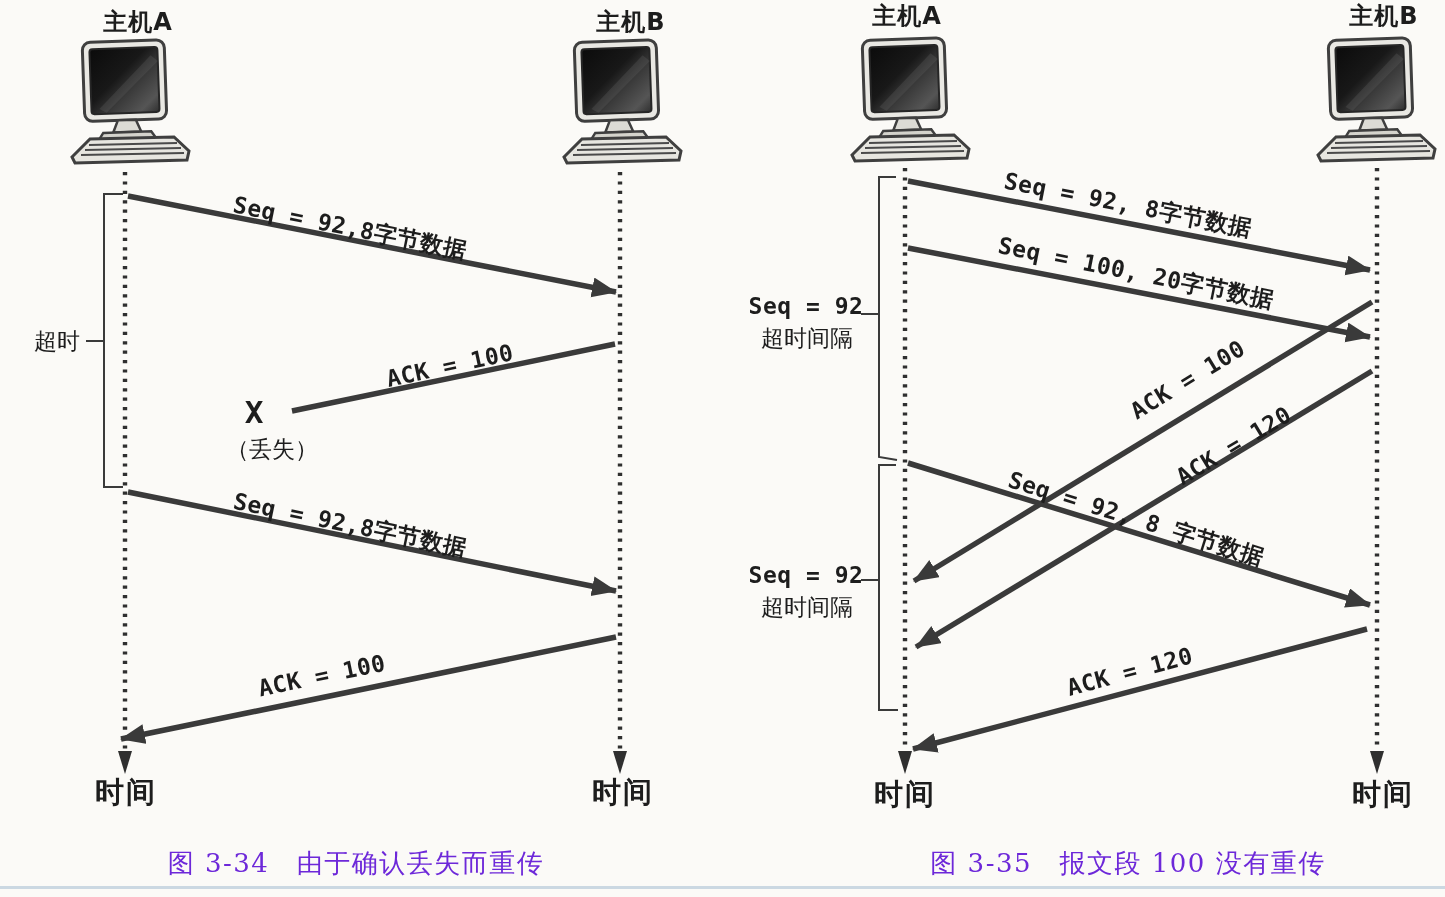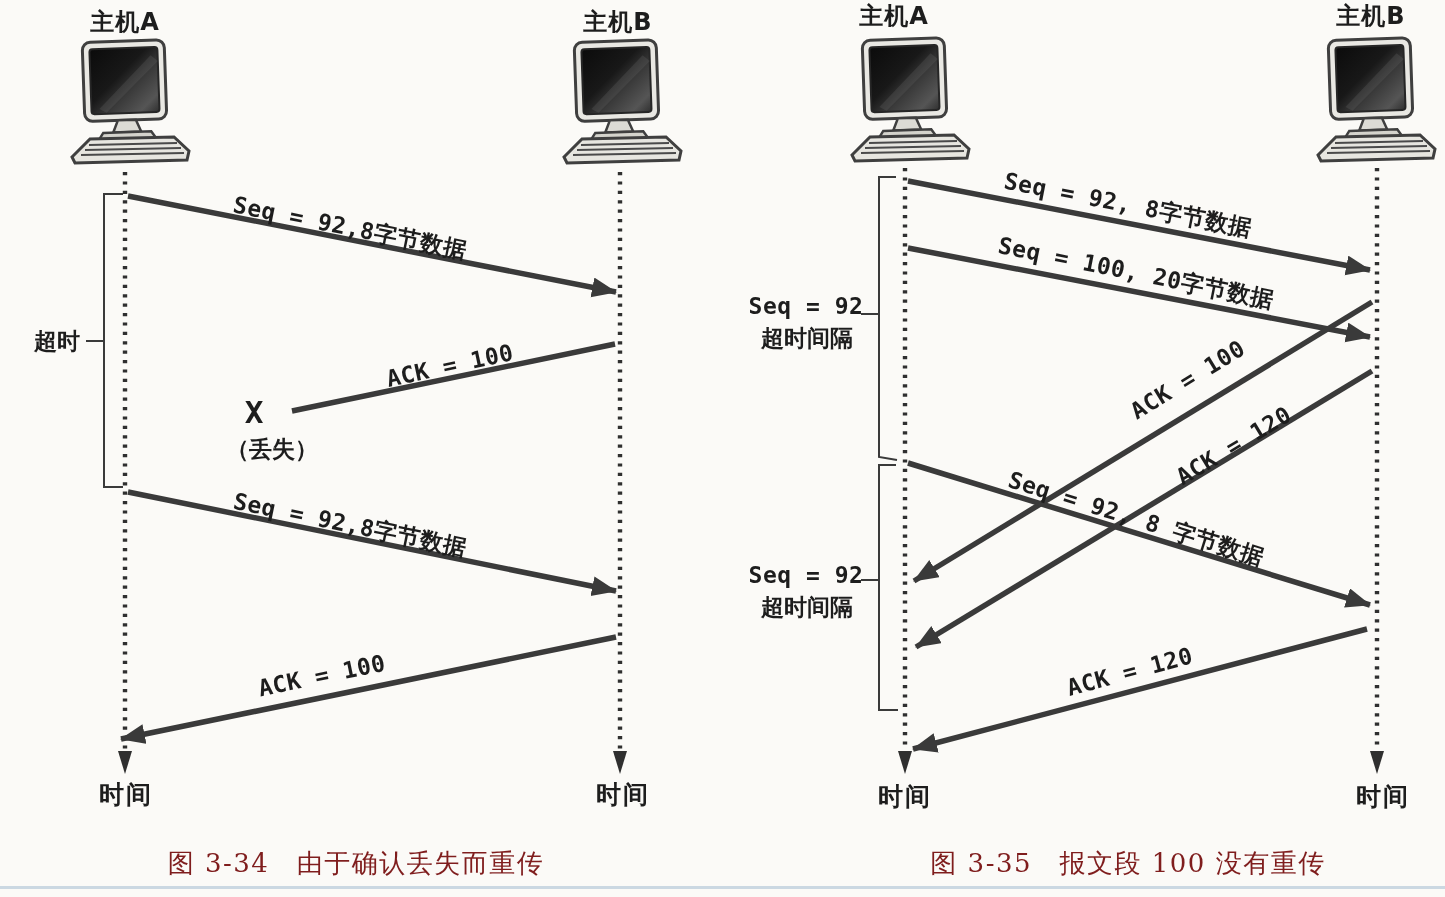--- a/index.html
+++ b/index.html
@@ -4,24 +4,24 @@
 <style>
   html,body{margin:0;padding:0;}
   body{
     width:1445px;height:897px;position:relative;overflow:hidden;
     background:#fbfaf7;
     font-family:"DejaVu Sans","Liberation Sans",sans-serif;
   }
   .art{position:absolute;left:0;top:0;}
   .lbl{position:absolute;white-space:nowrap;color:#1d1d1d;line-height:1;}
   .mono{font-family:"DejaVu Sans Mono","Liberation Mono",monospace;font-weight:700;font-size:23px;letter-spacing:.5px;}
-  .cn{font-family:"DejaVu Sans","Liberation Sans",sans-serif;font-weight:700;font-size:23px;}
-  .host{font-family:"DejaVu Sans","Liberation Sans",sans-serif;font-weight:600;font-size:24px;letter-spacing:1px;}
-  .time{font-family:Liberation Serif, serif;font-weight:700;font-size:25px;letter-spacing:2px;}
-  .cap{font-family:"DejaVu Serif","Liberation Serif",serif;font-weight:400;font-size:26px;letter-spacing:1.5px;color:#7f1d1d;}
+  .cn{font-family:"DejaVu Sans","Liberation Sans",sans-serif;font-weight:400;font-size:23px;}
+  .host{font-family:"DejaVu Sans","Liberation Sans",sans-serif;font-weight:600;font-size:24px;letter-spacing:1px;margin-left:13px;}
+  .time{font-family:Liberation Mono, monospace;font-weight:700;font-size:29px;letter-spacing:2px;}
+  .cap{font-family:"DejaVu Serif","Liberation Serif",serif;font-weight:400;font-size:26px;letter-spacing:1.5px;color:#6d28d9;}
   .xmark{font-family:"DejaVu Sans Mono","Liberation Mono",monospace;font-weight:700;font-size:31px;}
   .bottom-rule{position:absolute;left:0;right:0;top:886px;height:3px;}
 </style>
 </head>
 <body style="background: rgb(251, 250, 247);">
 
 <svg class="art" width="1445" height="897" viewBox="0 0 1445 897">
   <defs>
     <linearGradient id="scr" x1="0" y1="0" x2="1" y2="1">
       <stop offset="0" stop-color="#0b0b0b"></stop>

